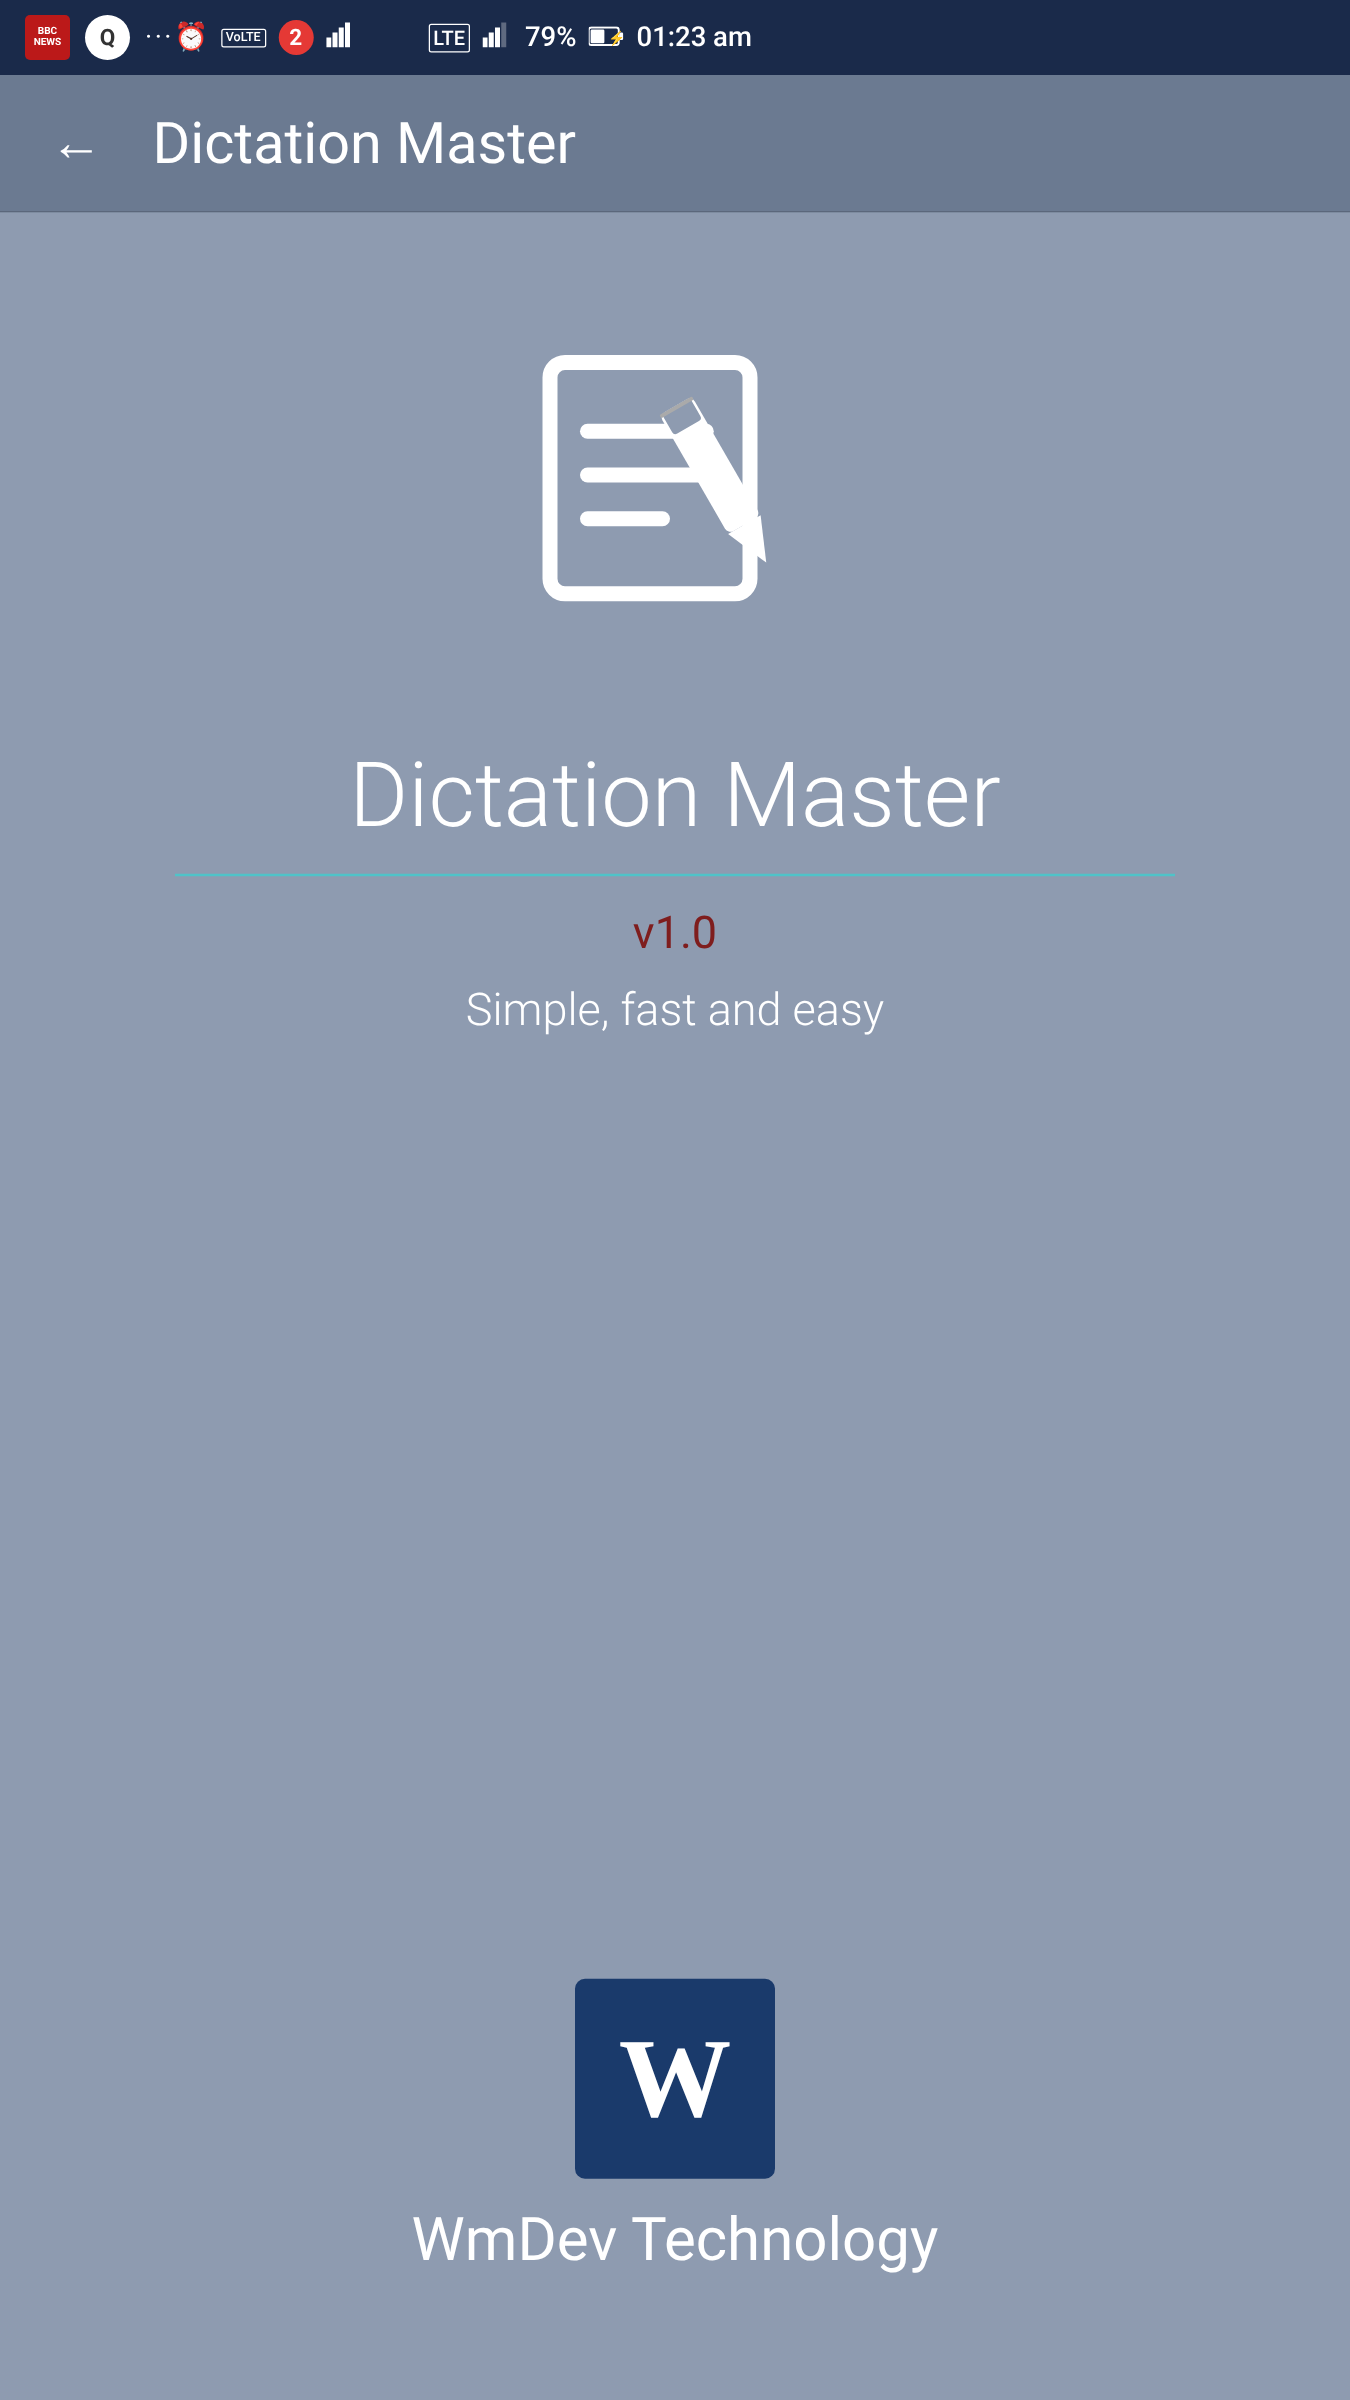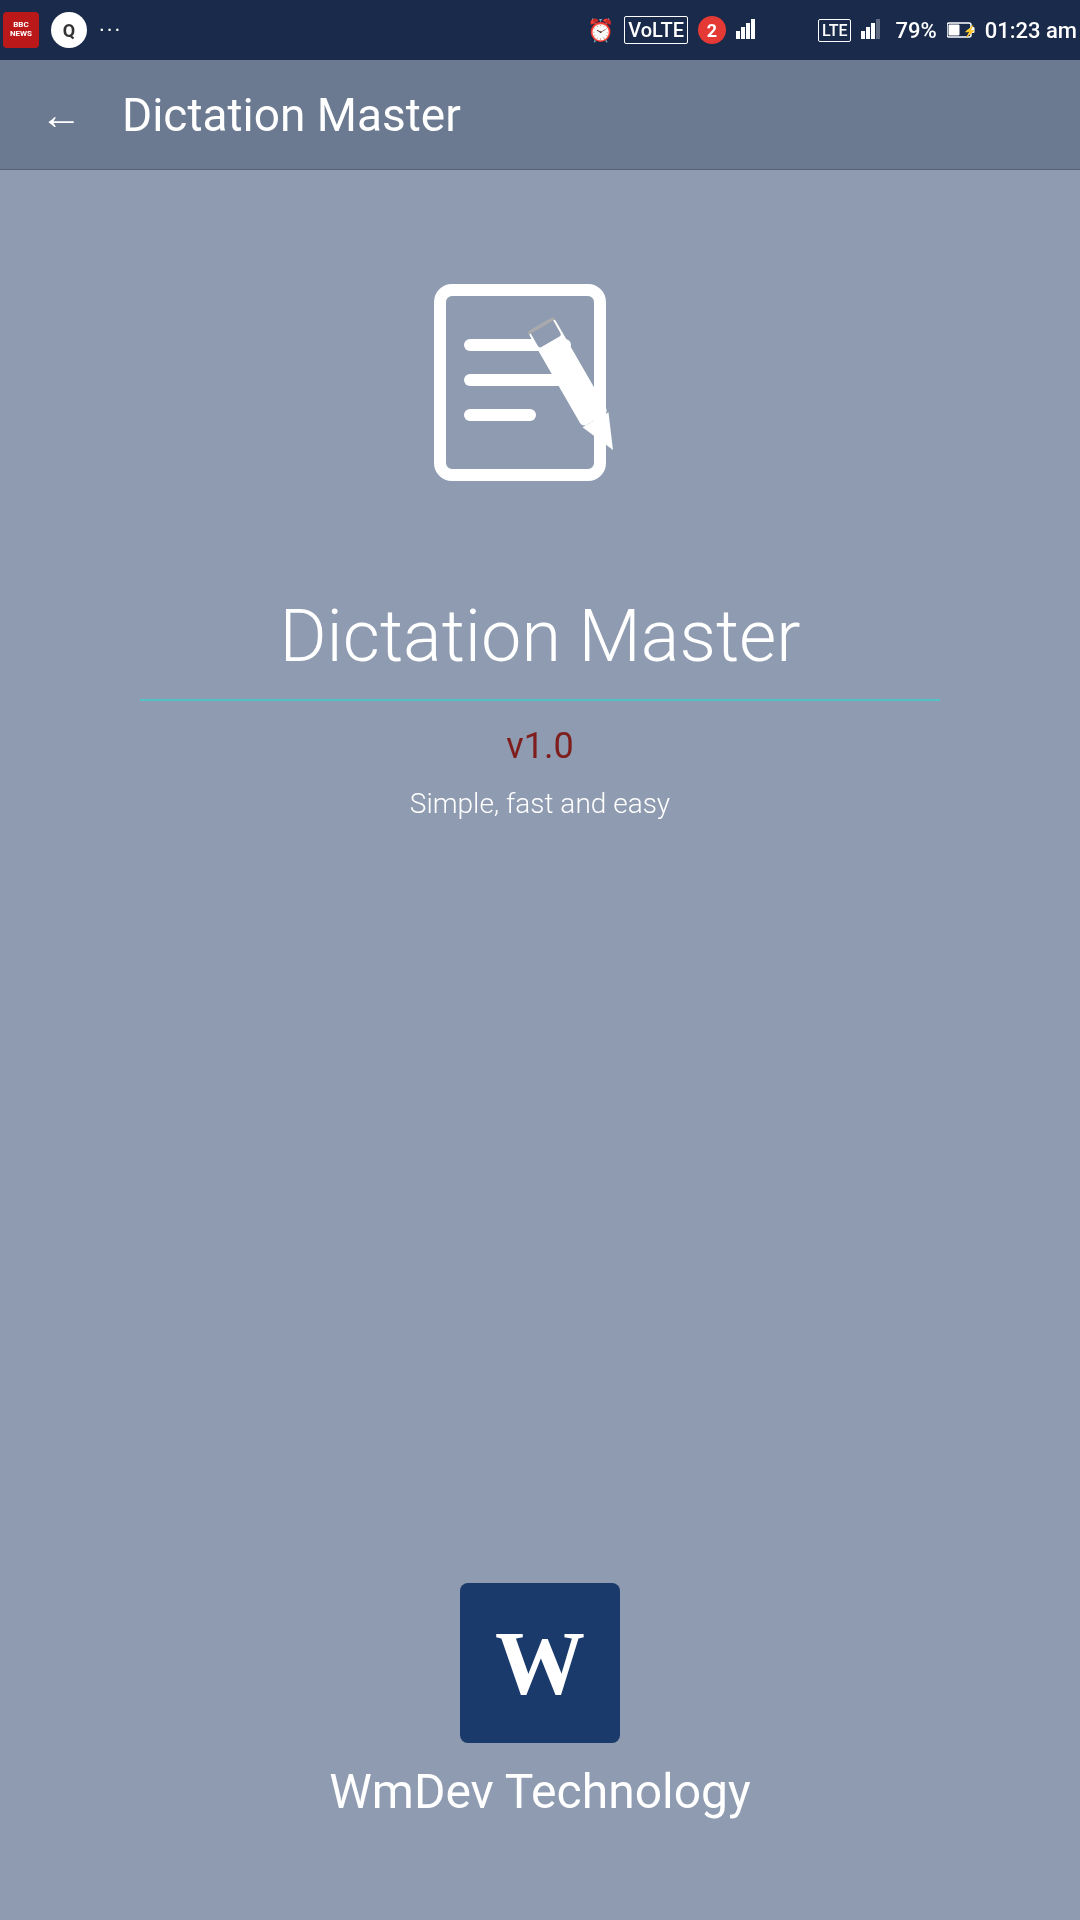--- a/index.html
+++ b/index.html
@@ -18,22 +18,21 @@
       position: relative;
     }
 
     
     .status-bar {
       width: 100%;
       height: 60px;
       background-color: #1a2a4a;
       display: flex;
       align-items: center;
-      justify-content: space-between;
-      padding: 0 3px;
+      padding: 0 20px;
       position: relative;
       z-index: 10;
     }
 
     .status-bar-left {
       display: flex;
       align-items: center;
       gap: 12px;
     }
 
@@ -156,21 +155,21 @@
 
     .app-version {
       color: #7f1d1d;
       font-size: 36px;
       font-weight: 400;
       margin-bottom: 20px;
     }
 
     .app-tagline {
       color: white;
-      font-size: 28px;
+      font-size: 36px;
       font-weight: 300;
     }
 
     
     .spacer {
       flex: 1;
     }
 
     
     .developer-section {
@@ -220,21 +219,21 @@
     <div class="bbc-icon">
       <span style="font-size:8px; line-height:1.1;">BBC<br>NEWS</span>
     </div>
     <div class="q-icon">Q</div>
     <span class="dots-icon">···</span>
   </div>
   <div class="status-bar-right">
 
     <span style="font-size:22px;">⏰</span>
 
-    <span style="font-size:20px; border: 1.5px solid white; padding: 1px 3px; border-radius: 2px;">VoLTE</span>
+    <span style="font-size:10px; border: 1.5px solid white; padding: 1px 3px; border-radius: 2px;">VoLTE</span>
 
     <span style="background: #e53935; border-radius: 50%; width: 28px; height: 28px; display:inline-flex; align-items:center; justify-content:center; font-size:18px; font-weight:bold;">2</span>
 
     <span>
       <svg width="24" height="22" viewBox="0 0 24 22">
         <rect x="0" y="14" width="4" height="8" fill="white"></rect>
         <rect x="5" y="10" width="4" height="12" fill="white"></rect>
         <rect x="10" y="6" width="4" height="16" fill="white"></rect>
         <rect x="15" y="2" width="4" height="20" fill="white"></rect>
       </svg>

